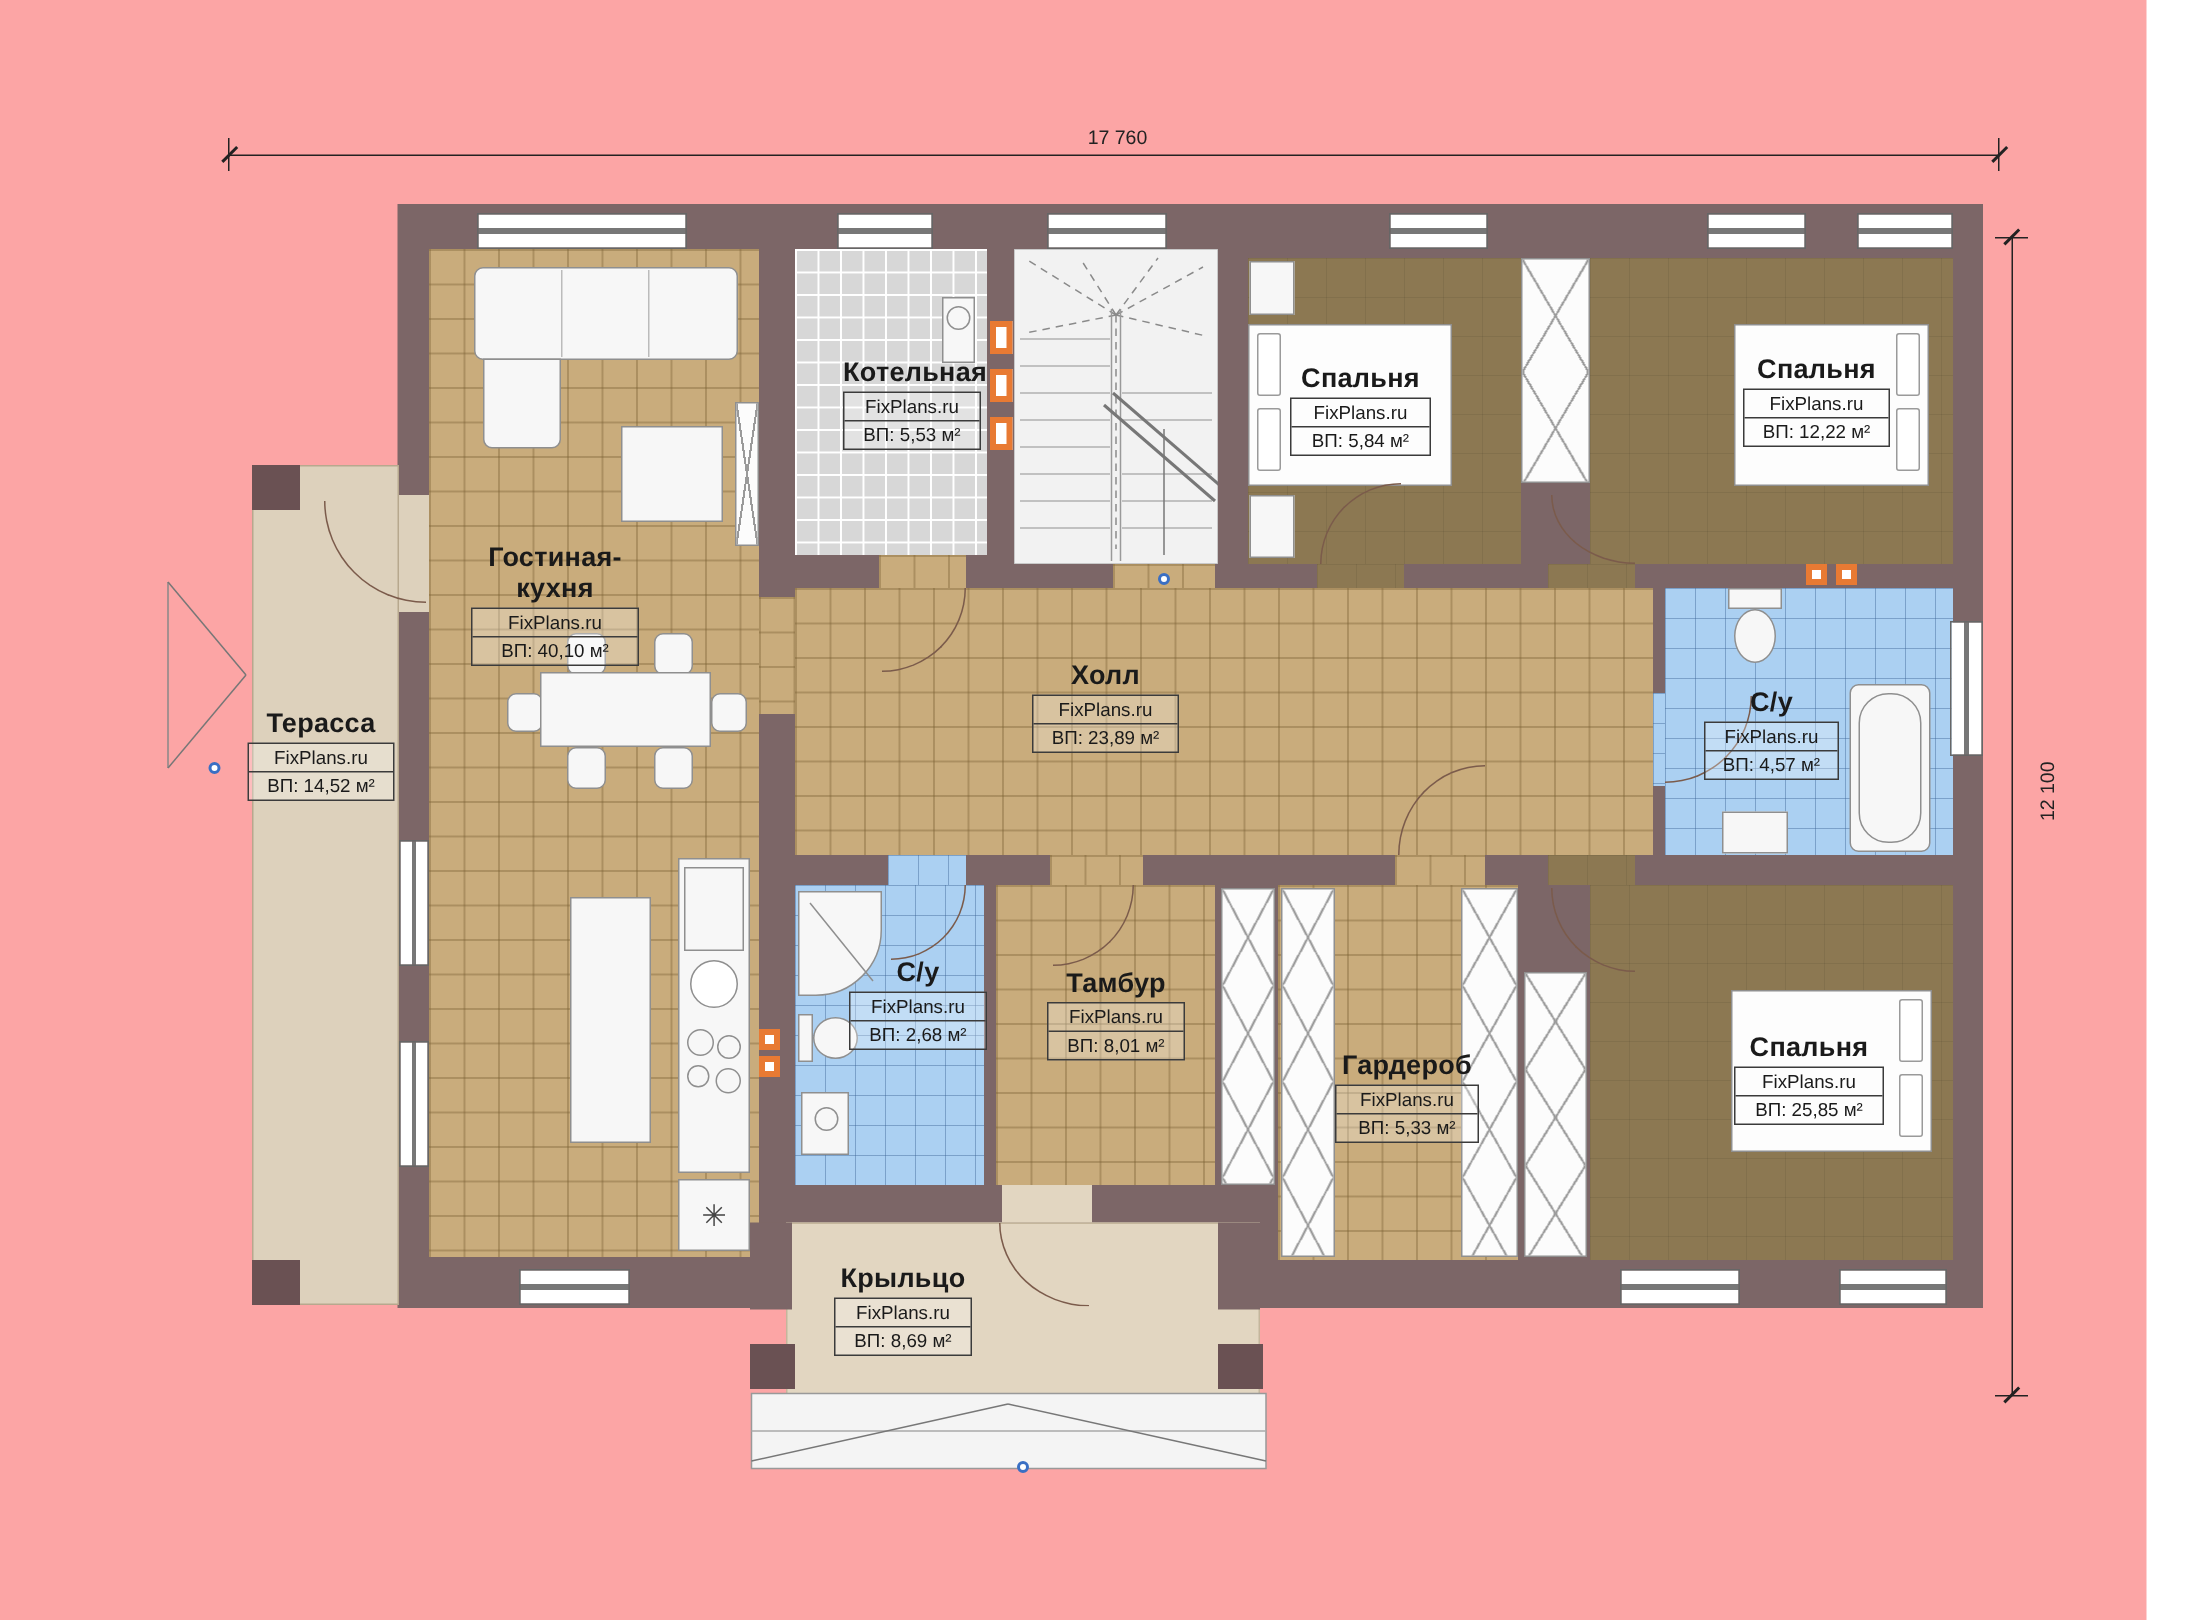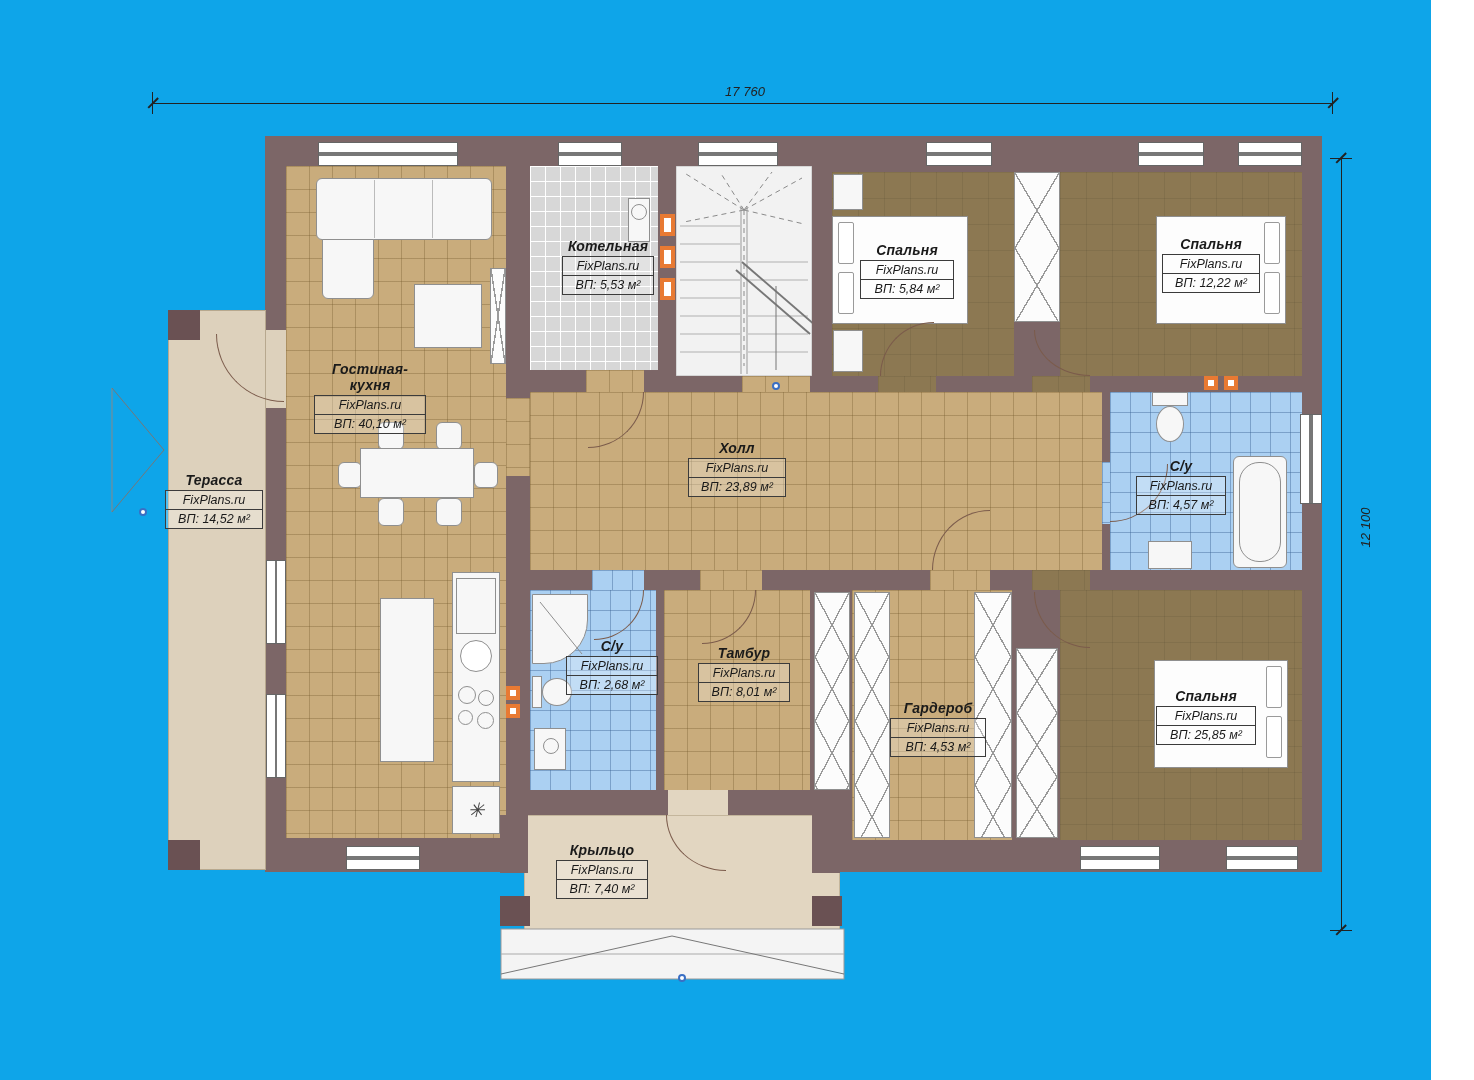--- a/index.html
+++ b/index.html
@@ -1,17 +1,17 @@
 <!DOCTYPE html>
 <html><head>
 <meta charset="utf-8">
 <style>
   html,body{margin:0;padding:0;background:#ffffff;}
-  #canvas{position:relative;width:1431px;height:1080px;background:#0ea5e9;overflow:hidden;
-          font-family:"Liberation Sans", sans-serif;font-style:italic;}
+  #canvas{position:relative;width:1431px;height:1080px;background:#fca5a5;overflow:hidden;
+          font-family:"Liberation Sans", sans-serif;}
   .abs{position:absolute;}
   
   .wall{background:#7c6667;}
   .column{background:#6a5153;}
   
   .floor-tan{background-color:#c9ac7c;
     background-image:linear-gradient(rgba(122,96,52,.38) 1px,transparent 1px),
                      linear-gradient(90deg,rgba(122,96,52,.38) 1px,transparent 1px);
     background-size:23px 23px;}
   .floor-dark{background-color:#8c7852;
@@ -48,21 +48,21 @@
     border:1px solid #666;box-sizing:border-box;}
   
   .arc{box-sizing:border-box;background:transparent;}
   .arc-tr{border-left:1.5px solid #7b5b4b;border-bottom:1.5px solid #7b5b4b;border-bottom-left-radius:100%;}
   .arc-tl{border-right:1.5px solid #7b5b4b;border-bottom:1.5px solid #7b5b4b;border-bottom-right-radius:100%;}
   .arc-br{border-left:1.5px solid #7b5b4b;border-top:1.5px solid #7b5b4b;border-top-left-radius:100%;}
   
   .vent{background:#ffffff;border:4px solid #e87a33;box-sizing:border-box;}
   
   .plan-label{position:absolute;text-align:center;color:#1a1a1a;z-index:30;}
-  .rl-name{font-weight:bold;font-size:14px;margin-bottom:2px;letter-spacing:.2px;}
+  .rl-name{font-weight:bold;font-size:18px;margin-bottom:2px;letter-spacing:.2px;}
   .rl-box{border:1px solid #3b3b3b;background:rgba(255,255,255,.28);}
   .rl-brand{font-size:12.5px;padding:2px 4px;border-bottom:1px solid #3b3b3b;}
   .rl-area{font-size:12.5px;padding:2px 4px;}
   
   .dim-line-h{height:1px;background:#222;}
   .dim-line-v{width:1px;background:#222;}
   .dim-text{font-size:13px;color:#222;}
   .tick{width:14px;height:1.5px;background:#222;transform:rotate(-45deg);}
   .blue-dot{width:8px;height:8px;border-radius:50%;background:#ffffff;border:2px solid #3a6fc4;box-sizing:border-box;}
   .pillow{background:#ffffff;border:1px solid #9a9a9a;box-sizing:border-box;border-radius:2px;}
@@ -328,31 +328,31 @@
     <div class="rl-name">Тамбур</div>
     <div class="rl-box">
         <div class="rl-brand">FixPlans.ru</div>
         <div class="rl-area">ВП: 8,01 м²</div>
       </div>
   </div>
   <div class="plan-label" style="left:890px;top:700px;width:96px;">
     <div class="rl-name">Гардероб</div>
     <div class="rl-box">
         <div class="rl-brand">FixPlans.ru</div>
-        <div class="rl-area">ВП: 4,53 м²</div>
+        <div class="rl-area">ВП: 5,33 м²</div>
       </div>
   </div>
   <div class="plan-label" style="left:1156px;top:688px;width:100px;">
     <div class="rl-name">Спальня</div>
     <div class="rl-box">
         <div class="rl-brand">FixPlans.ru</div>
         <div class="rl-area">ВП: 25,85 м²</div>
       </div>
   </div>
   <div class="plan-label" style="left:556px;top:842px;width:92px;">
     <div class="rl-name">Крыльцо</div>
     <div class="rl-box">
         <div class="rl-brand">FixPlans.ru</div>
-        <div class="rl-area">ВП: 7,40 м²</div>
+        <div class="rl-area">ВП: 8,69 м²</div>
       </div>
   </div>
 
 </div>
 
 </body></html>

